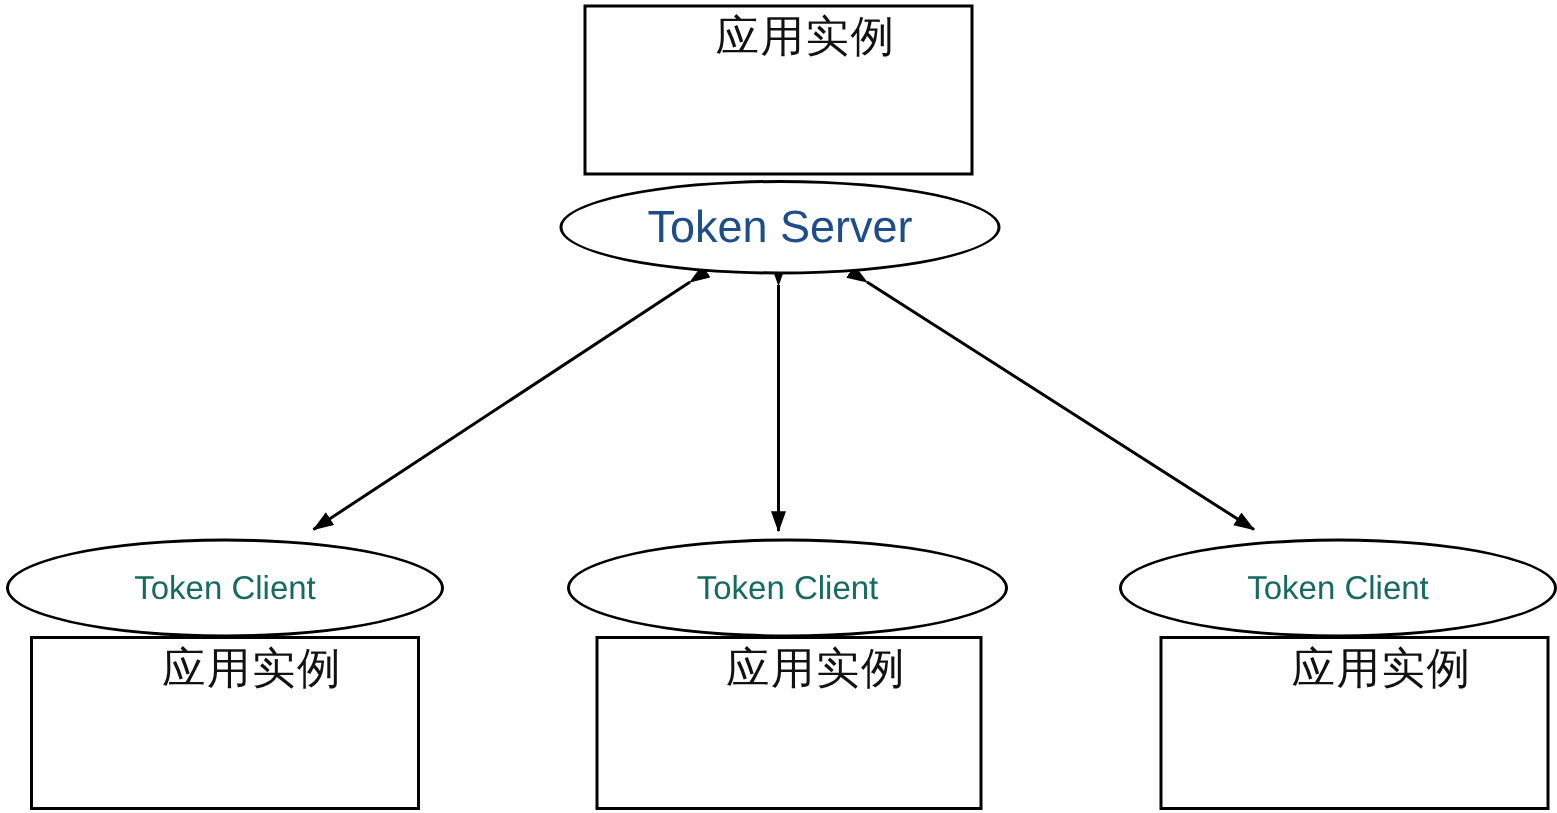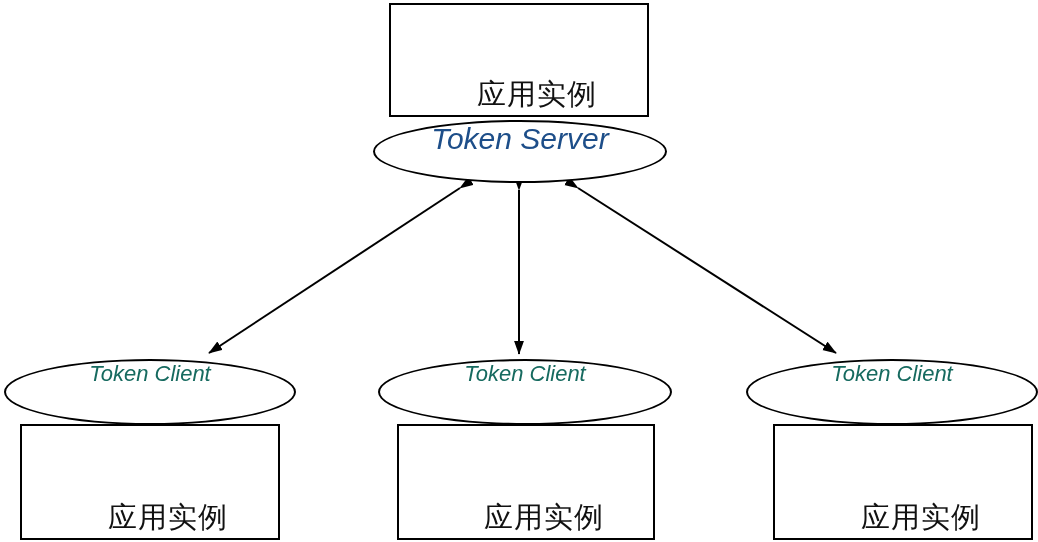--- a/index.html
+++ b/index.html
@@ -21,39 +21,38 @@
     top: 0;
     width: 1038px;
     height: 542px;
   }
   .box {
     position: absolute;
     box-sizing: border-box;
     border: 2.5px solid #000000;
     background: #ffffff;
     display: flex;
-    align-items: flex-end;
+    align-items: flex-start;
     justify-content: center;
     padding-left: 36px;
   }
   .box .label {
     font-size: 29px;
     color: #111111;
     letter-spacing: 1px;
   }
   .ellipse {
     position: absolute;
     box-sizing: border-box;
     border: 2.5px solid #000000;
     border-radius: 50%;
     background: #ffffff;
     display: flex;
-    align-items: flex-start;
+    align-items: center;
     justify-content: center;
-    font-style: italic;
   }
   .server-box   { left: 389px; top: 3px;   width: 260px; height: 114px; }
   .server-ellipse { left: 373px; top: 120px; width: 294px; height: 63px; }
   .server-ellipse .label {
     font-size: 30px;
     color: var(--server-text, #1d4e89);
   }
   .annotation {
     position: absolute;
     left: 686px;

